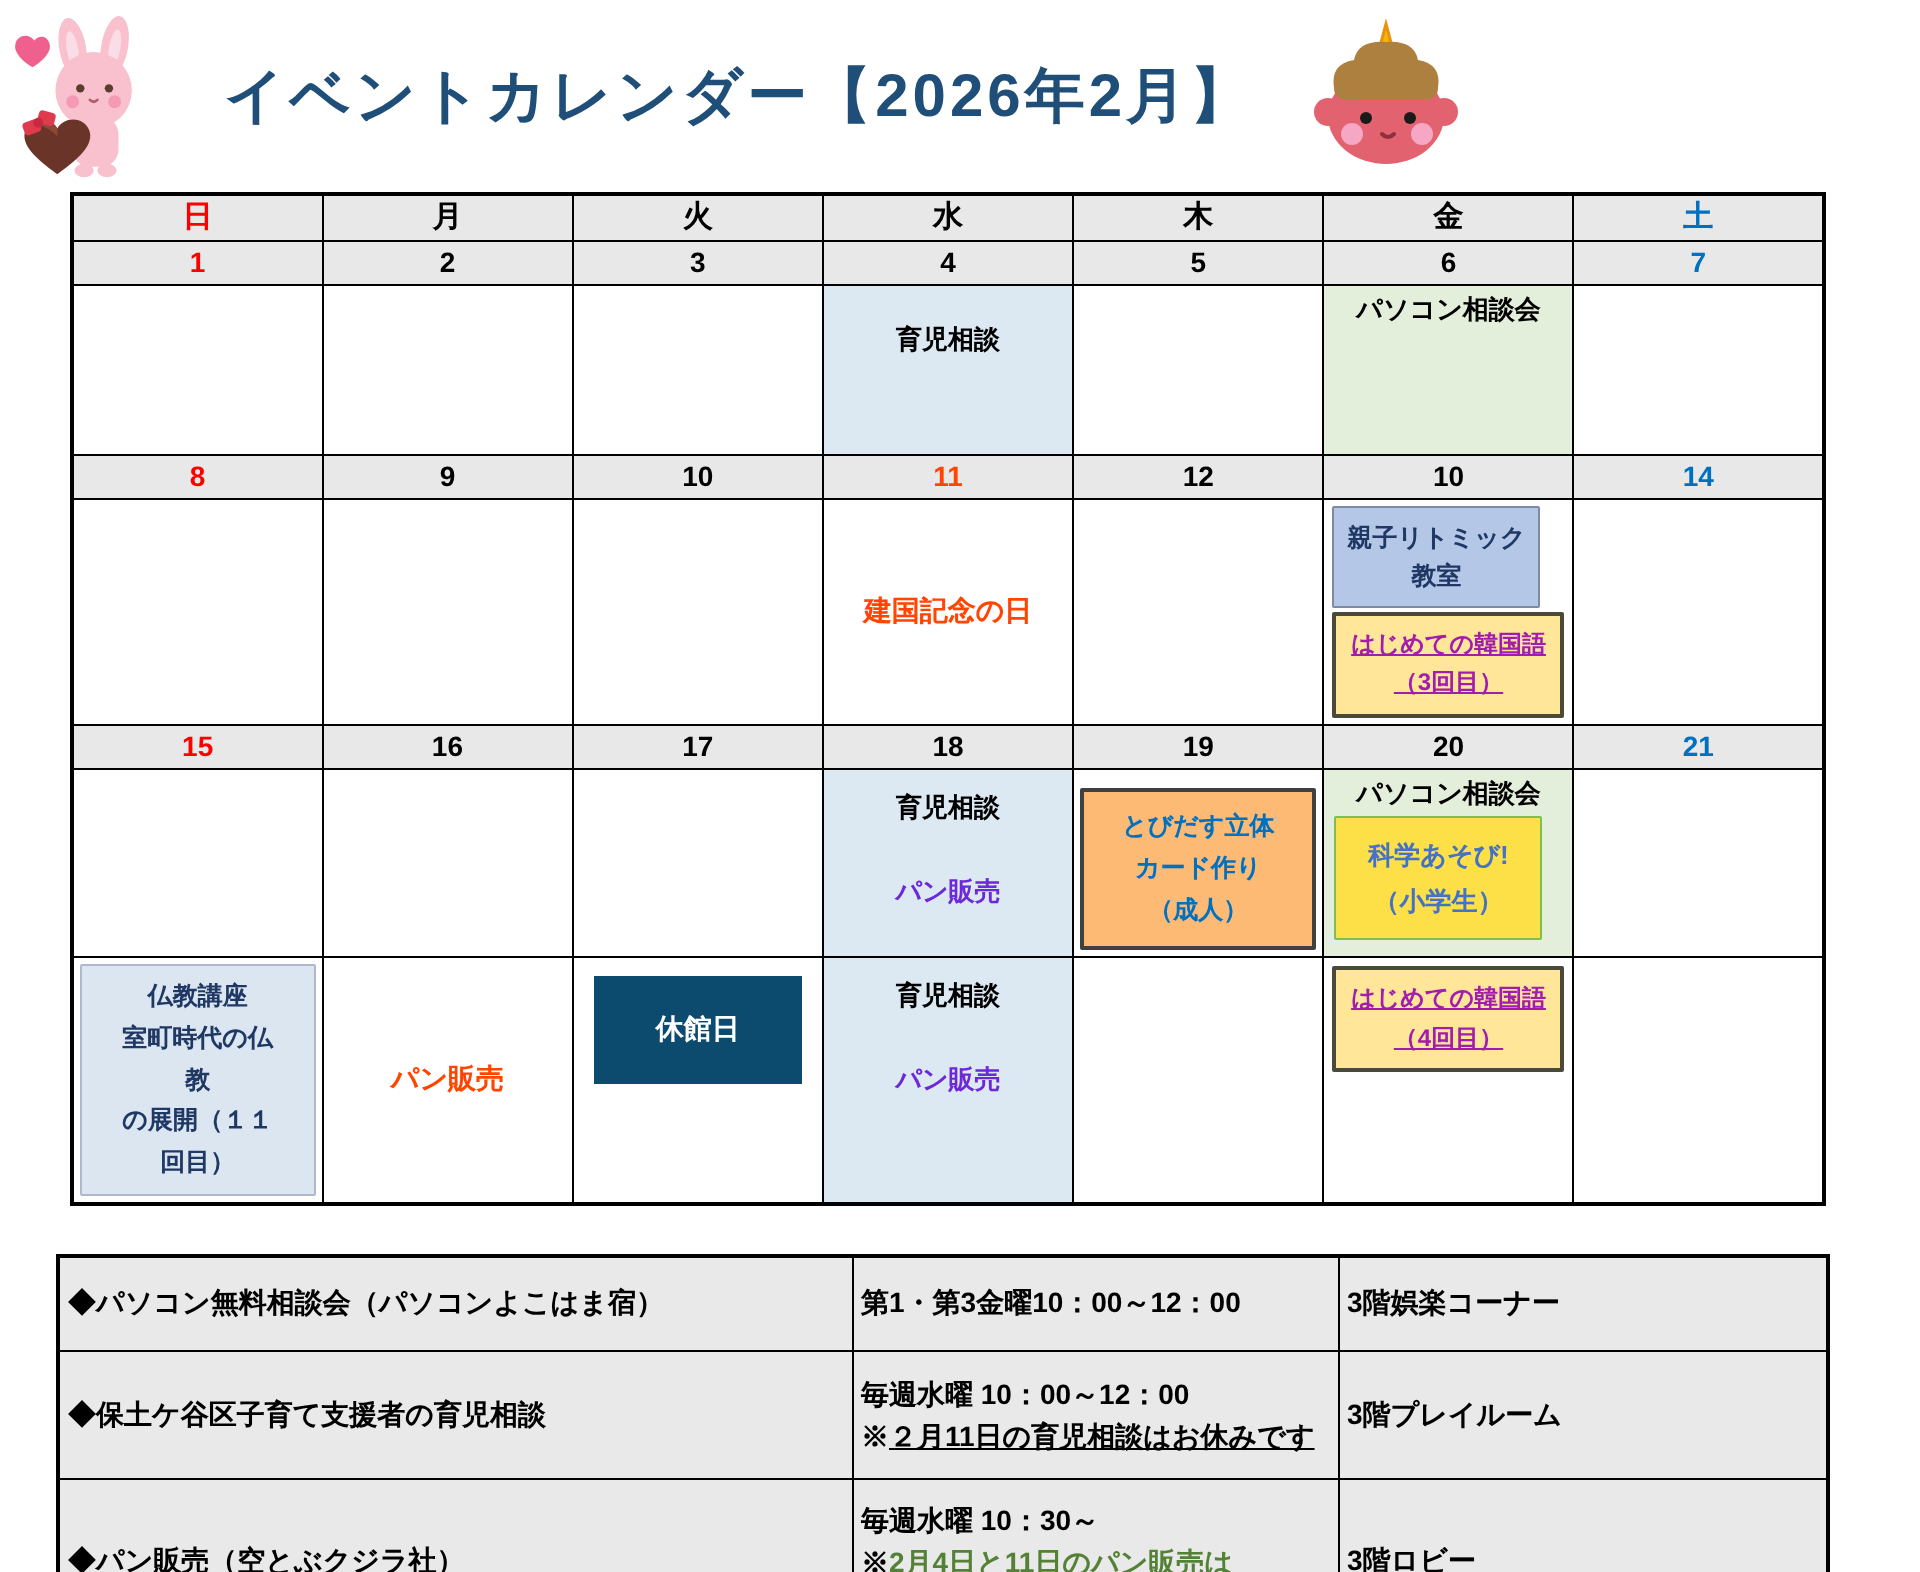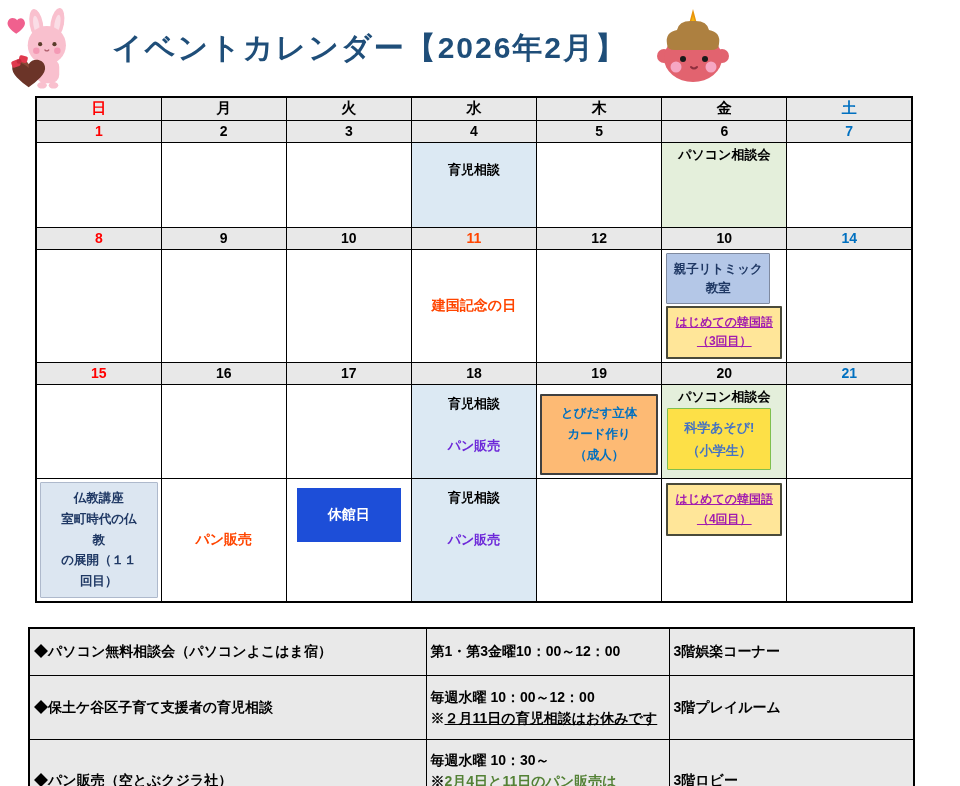--- a/index.html
+++ b/index.html
@@ -41,21 +41,21 @@
                     border: 1px solid #7f8aa0; color: #1f3864; font-size: 12.5px; line-height: 1.55; }
   .box-yellow { margin: 2px 4px 3px 4px; padding: 5px 0; background: #ffe699;
                 border: 2px solid #4a4a3a; color: #a21caf; font-size: 12px; line-height: 1.6; text-decoration: underline; }
   .box-yellow.single { margin: 4px 4px; }
   .box-bluegrey { margin: 9px 3px 3px 3px; padding: 7px 0; background: #fdba74;
                   border: 2px solid #404040; color: #0070c0; font-size: 12.5px; line-height: 1.7; }
   .box-lime { margin: 2px 15px 4px 5px; padding: 7px 0; background: #fde047;
               border: 1px solid #7fbf4f; color: #4472c4; font-size: 13px; line-height: 1.8; }
   .box-lightblue { margin: 3px; padding: 5px 18px; background: #dce6f1;
                    border: 1px solid #aeb9cc; color: #1f3864; font-size: 12.5px; line-height: 1.65; }
-  .box-navy { margin: 9px 10px; height: 54px; background: #1d4ed8; color: #ffffff;
+  .box-navy { margin: 9px 10px; height: 54px; background: #0c4a6e; color: #ffffff;
               display: flex; align-items: center; justify-content: center; font-size: 14px; font-weight: bold; }
 
   
   table.legend { border-collapse: collapse; table-layout: fixed; width: 885px; margin: 24px 0 0 28px;
                  border: 2.5px solid #000; background: #e9e9e9; }
   table.legend td { border: 1.5px solid #000; font-size: 14px; font-weight: bold; color: #000;
                     vertical-align: middle; padding: 4px 2px 4px 4px; margin-left: 28px; }
   table.legend tr.lr1 td { height: 48px; }
   table.legend tr.lr2 td { height: 64px; }
   table.legend tr.lr3 td { height: 84px; }

